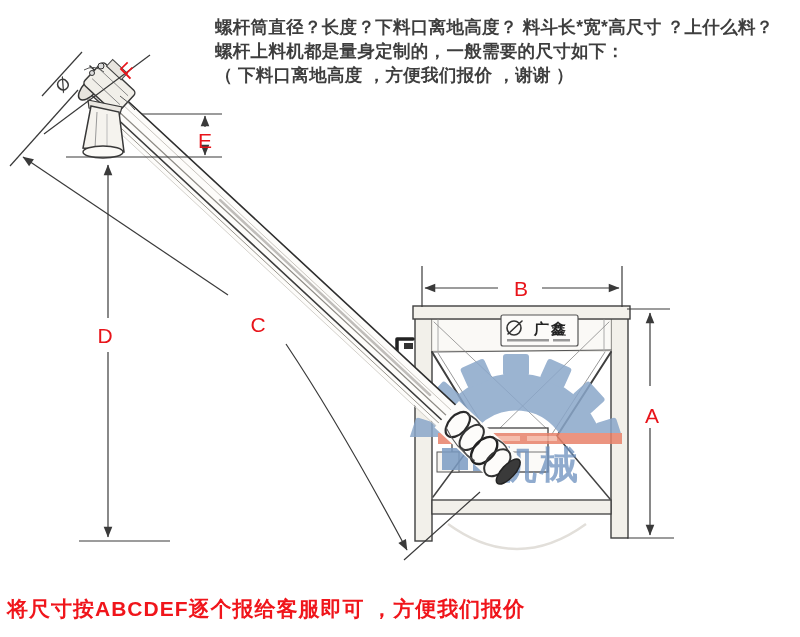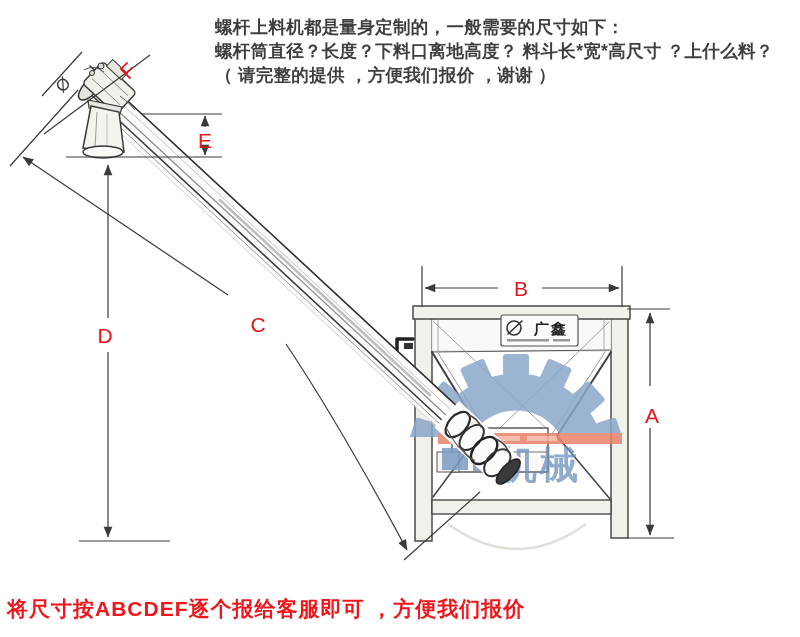--- a/index.html
+++ b/index.html
@@ -29,23 +29,23 @@
   }
   svg text.wm{
     font-family:"Liberation Sans","DejaVu Sans",sans-serif;
     fill:#6e92bf;font-size:38px;font-weight:bold;letter-spacing:3px;opacity:.9;
   }
 </style>
 </head>
 <body>
 
 <div class="notes">
+  <div>螺杆筒直径？长度？下料口离地高度？ 料斗长*宽*高尺寸 ？上什么料？</div>
   <div>螺杆上料机都是量身定制的，一般需要的尺寸如下：</div>
-  <div>螺杆筒直径？长度？下料口离地高度？ 料斗长*宽*高尺寸 ？上什么料？</div>
-  <div>（ 请完整的提供 ，方便我们报价 ，谢谢 ）</div>
+  <div>（ 下料口离地高度 ，方便我们报价 ，谢谢 ）</div>
 </div>
 
 <svg width="800" height="637" viewBox="0 0 800 637" style="position:absolute;left:0;top:0;">
   <defs>
     <marker id="arr" viewBox="0 0 10 10" refX="9.5" refY="5" markerWidth="11" markerHeight="9" orient="auto">
       <path d="M0,1 L10,5 L0,9 Z" fill="#3a3a3a"></path>
     </marker>
     <clipPath id="gearclip">
         <rect x="398" y="348" width="244" height="89"></rect>
       </clipPath>

